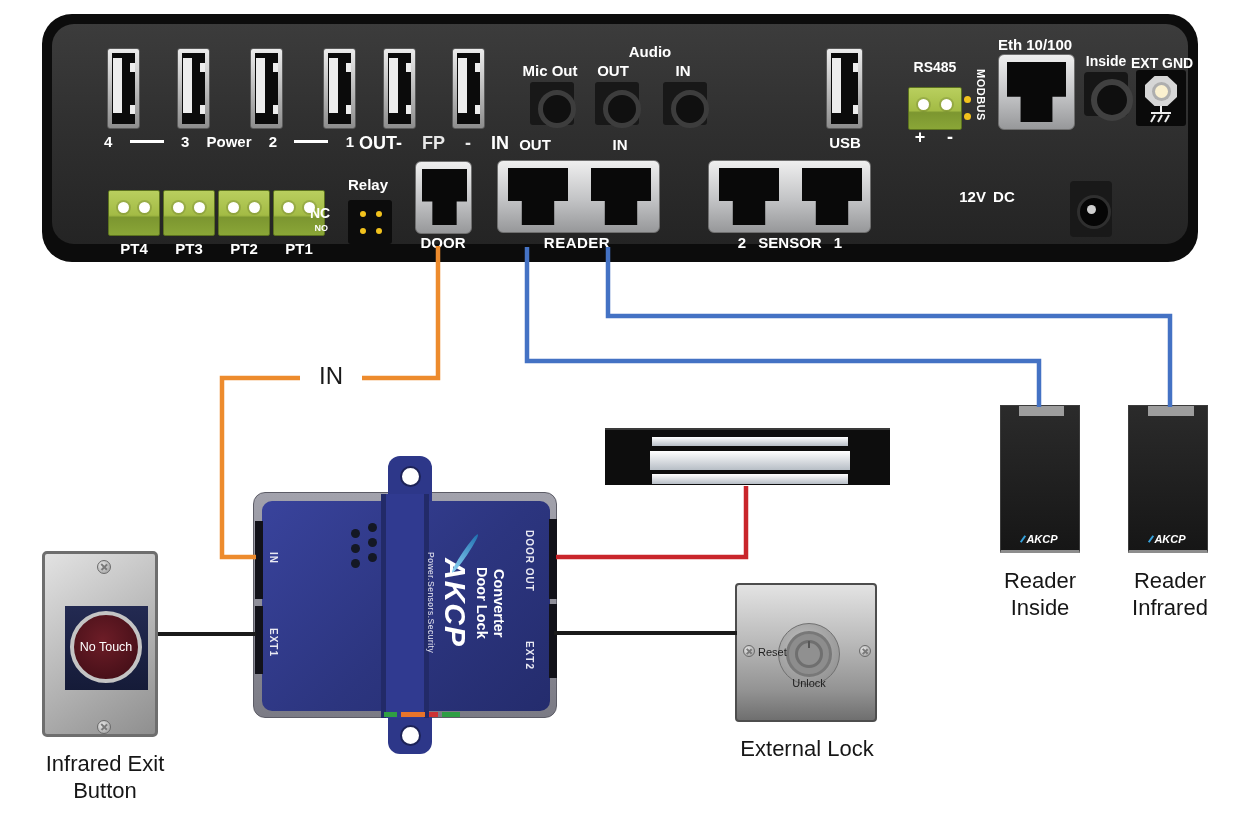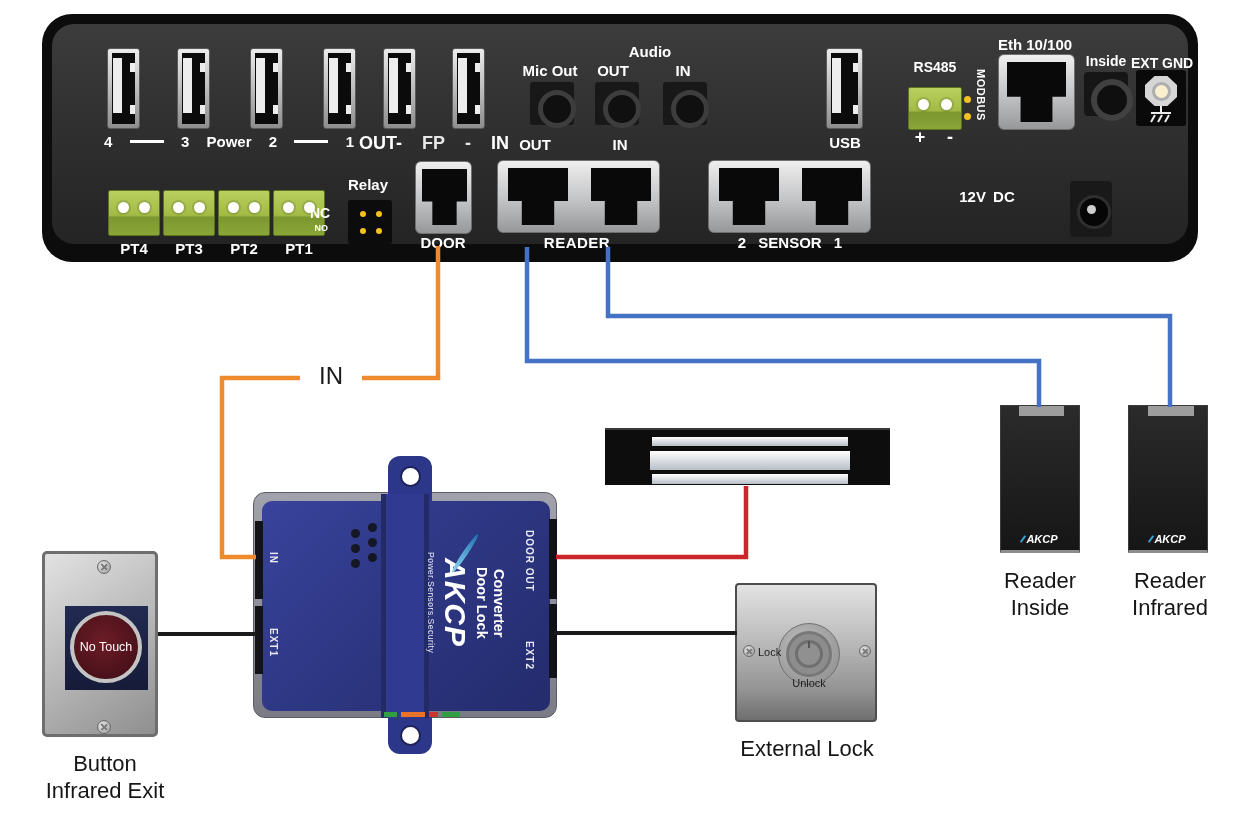--- a/index.html
+++ b/index.html
@@ -366,21 +366,21 @@
     <div class="s" style="top:44px;height:10px"></div>
   </div>
 
   <div class="extlock">
     <div class="screw" style="left:6px;top:60px;width:12px;height:12px"></div>
     <div class="screw" style="left:122px;top:60px;width:12px;height:12px"></div>
     <div class="c1"></div>
     <div class="c2"></div>
     <div class="c3"></div>
     <div class="notch"></div>
-    <div class="t" style="left:21px;top:61px">Lock</div>
+    <div class="t" style="left:21px;top:61px">Reset</div>
     <div class="t" style="left:40px;top:92px;width:64px;text-align:center">Unlock</div>
   </div>
 
   <div class="reader" style="left:1000px;width:80px">
     <div class="strip" style="left:18px;width:45px"></div>
     <div class="rlogo">AKCP</div>
   </div>
   <div class="reader" style="left:1128px;width:80px">
     <div class="strip" style="left:19px;width:46px"></div>
     <div class="rlogo">AKCP</div>
@@ -398,18 +398,18 @@
 
   <div class="cap" style="left:975px;top:567px;width:130px">
     <div>Reader</div>
     <div>Inside</div>
   </div>
   <div class="cap" style="left:1105px;top:567px;width:130px">
     <div>Reader</div>
     <div>Infrared</div>
   </div>
   <div class="cap" style="left:20px;top:750px;width:170px">
+    <div>Infrared Exit</div>
     <div>Button</div>
-    <div>Infrared Exit</div>
   </div>
   <div class="cap" style="left:722px;top:735px;width:170px">External Lock</div>
 
 </div>
 
 </body></html>

